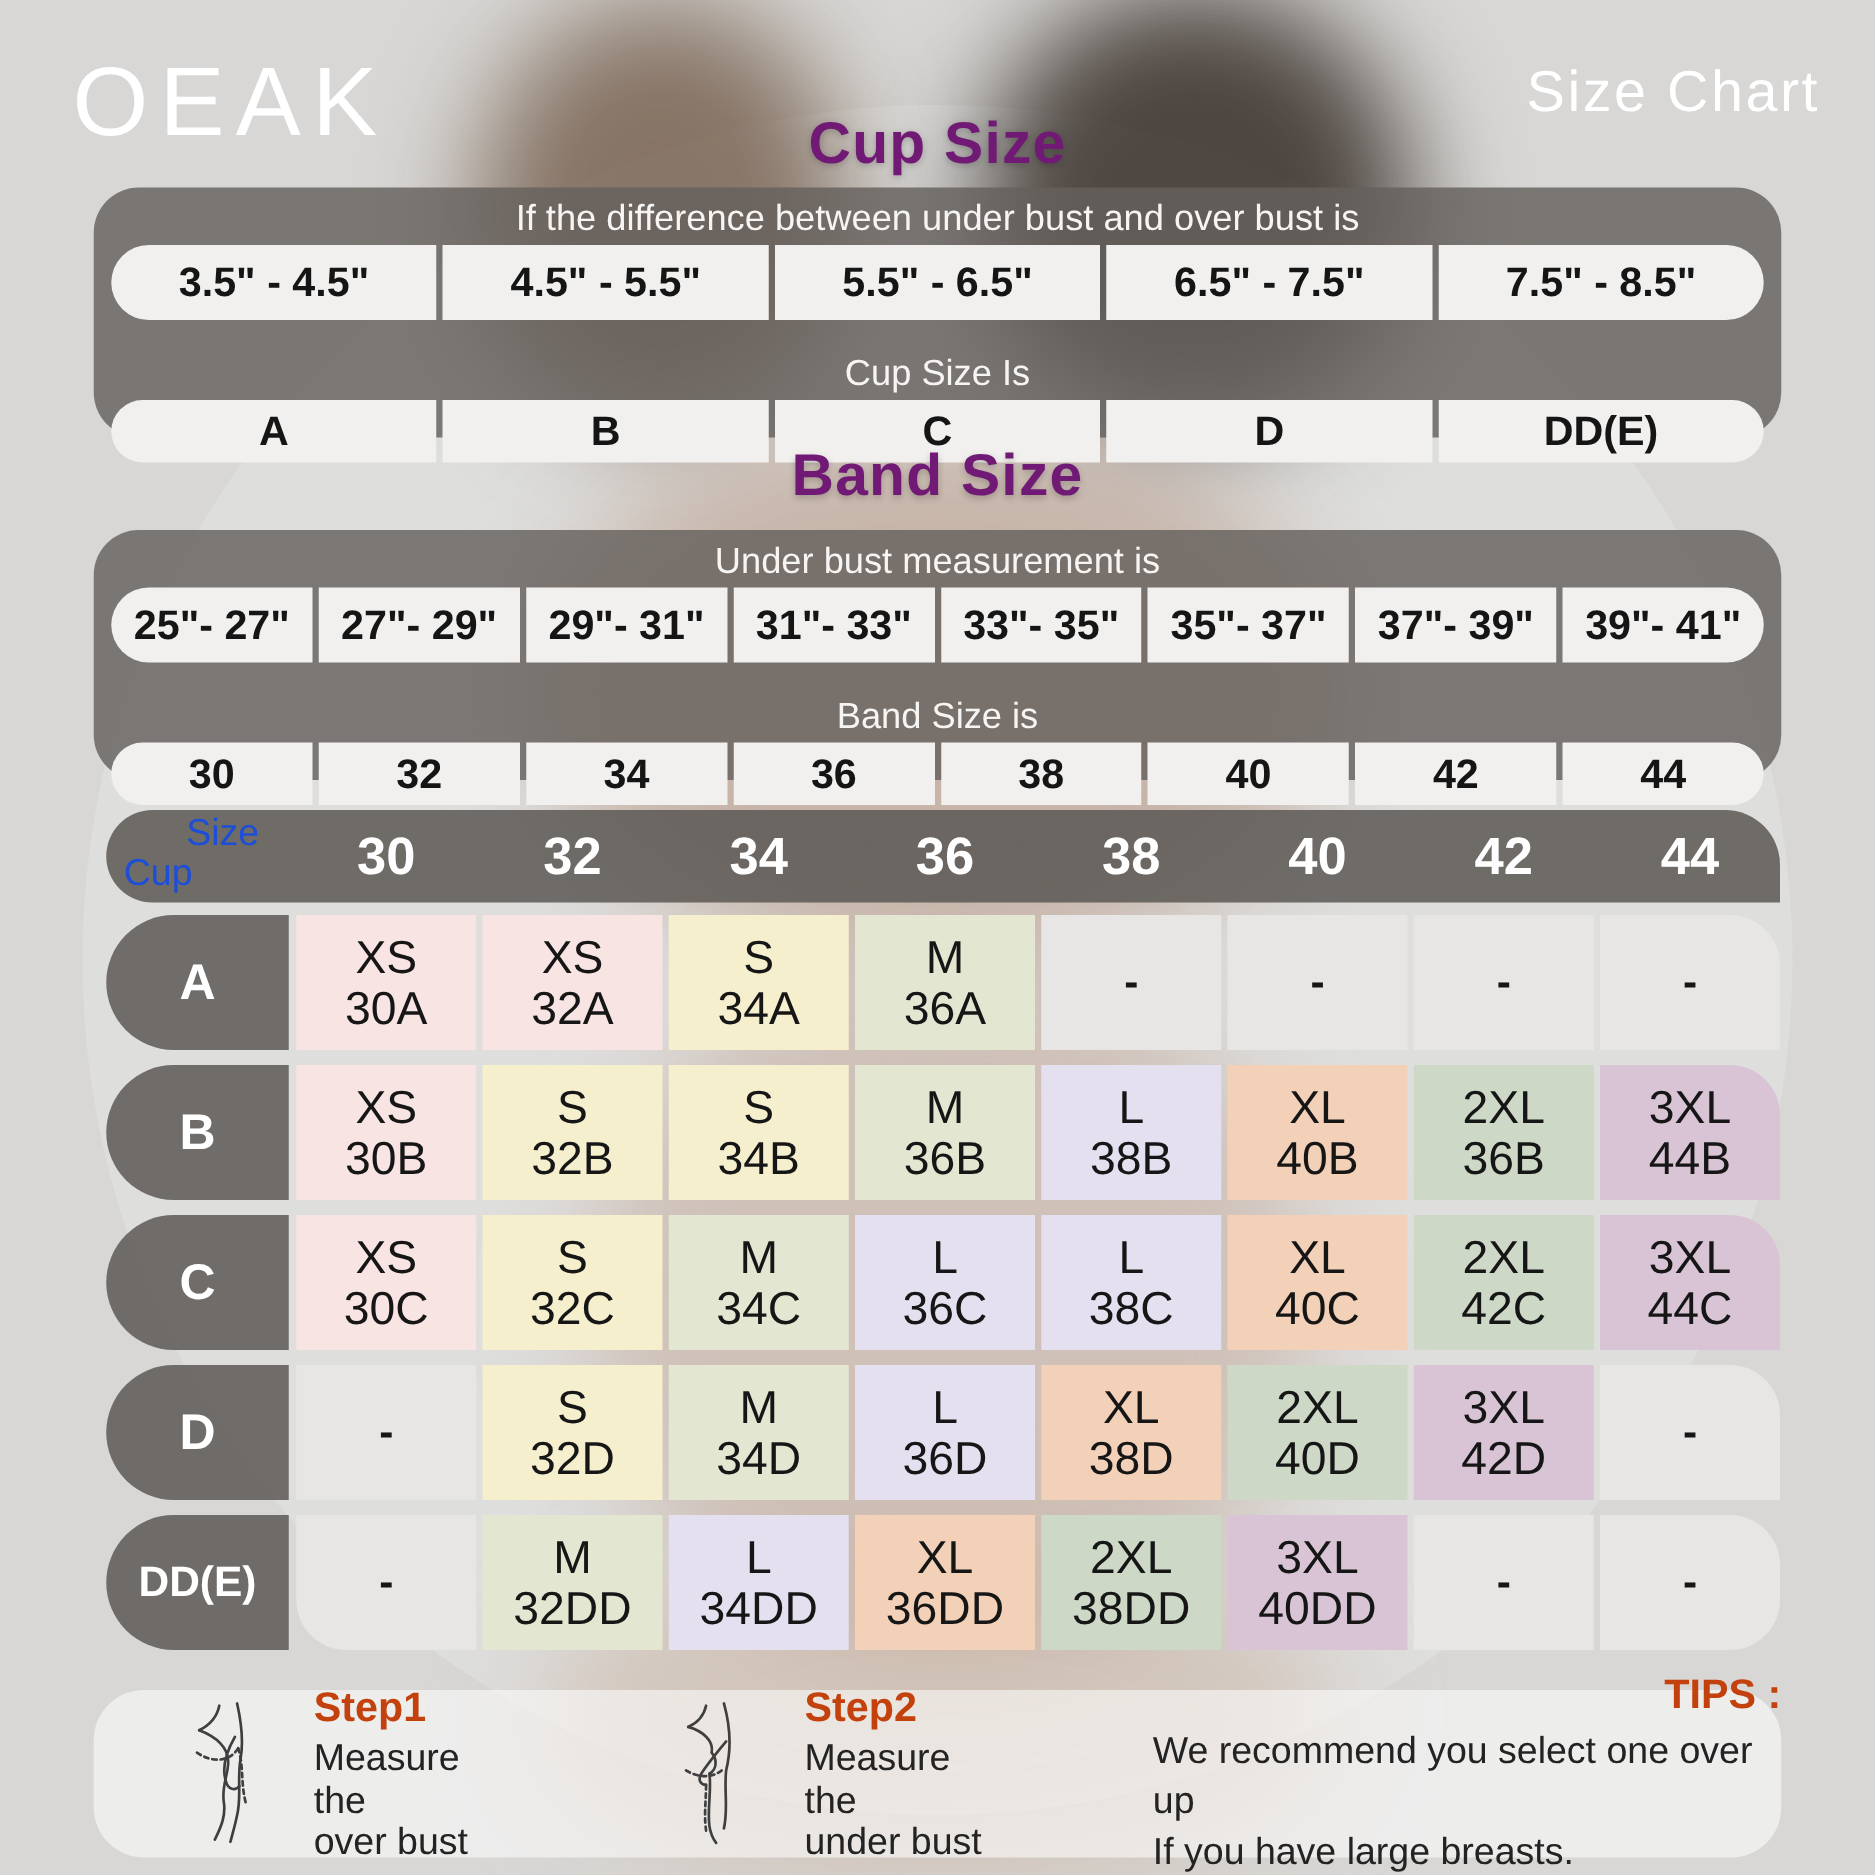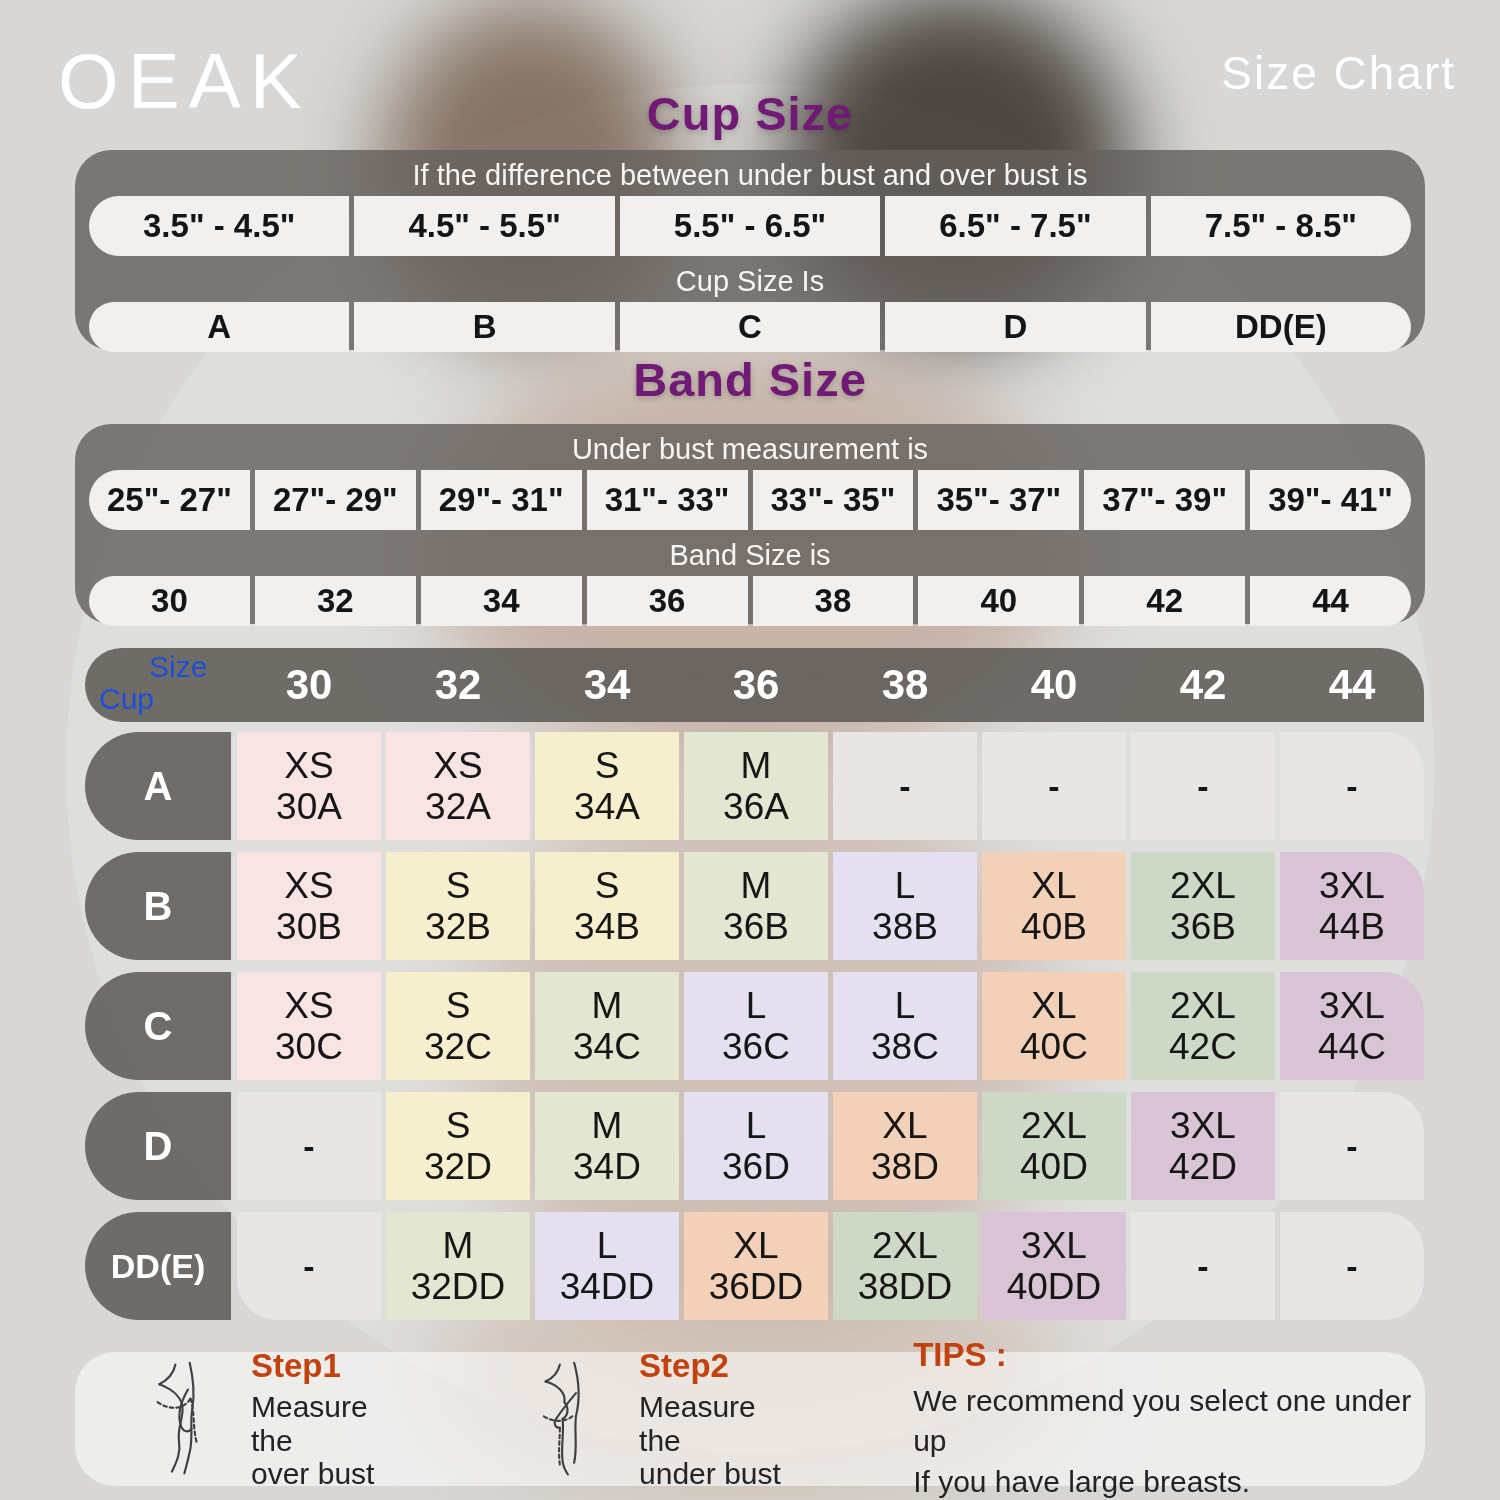--- a/index.html
+++ b/index.html
@@ -28,21 +28,21 @@
 
   
   .dark-box{position:absolute;left:75px;width:1350px;background:rgba(101,96,93,.82);
         border-radius:36px;box-sizing:border-box;padding:8px 14px;}
   .box-cup{top:150px;height:200px;}
   .box-band{top:424px;height:200px;}
   .bar-label{color:#f6f5f4;text-align:center;font-size:29px;height:34px;line-height:34px;}
   .pill-row{display:flex;gap:5px;margin-top:4px;}
   .row-ranges{height:60px;}
   .row-values{height:50px;}
-  .pill-row + .bar-label{margin-top:8px;}
+  .pill-row + .bar-label{margin-top:26px;}
   .pill{flex:1;background:#f1f0ef;display:flex;align-items:center;justify-content:center;
         font-weight:700;font-size:33px;color:#151515;}
   .pill:first-child{border-radius:32px 0 0 32px;}
   .pill:last-child{border-radius:0 32px 32px 0;}
 
   
   .matrix-header{position:absolute;left:85px;top:648px;width:1339px;height:74px;
         background:rgba(92,88,85,.86);border-radius:37px 44px 0 37px;display:flex;box-sizing:border-box;}
   .corner{width:152px;position:relative;color:#1d4ed8;flex:none;}
   .corner .size{position:absolute;left:64px;top:2px;font-size:30px;}
@@ -69,21 +69,21 @@
         background:rgba(255,255,255,.55);border-radius:40px;display:flex;align-items:center;
         box-sizing:border-box;}
   .step{display:flex;align-items:center;}
   .step-1{margin-left:58px;}
   .step-2{margin-left:118px;}
   .step-icon{width:92px;height:116px;flex:none;}
   .step-text{margin-left:26px;}
   .t-head{font-weight:700;font-size:33px;color:#c2410c;margin-bottom:5px;}
   .t-line{font-size:30px;color:#232323;line-height:1.12;}
   .tips{margin-left:122px;}
-  .tips .t-head{margin-bottom:7px;}
+  .tips .t-head{margin-bottom:7px;text-align:right;}
   .tips .t-line{line-height:1.35;}
 </style>
 </head>
 <body>
 
 <div class="page">
 
   <div class="bg-circle"></div>
   <div>
     <div class="blob blob-hair-left"></div>
@@ -337,18 +337,18 @@
       </svg>
       <div class="step-text">
         <div class="t-head">Step2</div>
         <div class="t-line">Measure the</div>
         <div class="t-line">under bust</div>
       </div>
     </div>
 
     <div class="tips">
       <div class="t-head">TIPS :</div>
-      <div class="t-line">We recommend you select one under up</div>
+      <div class="t-line">We recommend you select one over up</div>
       <div class="t-line">If you have large breasts.</div>
     </div>
   </div>
 
 </div>
 
 </body></html>

